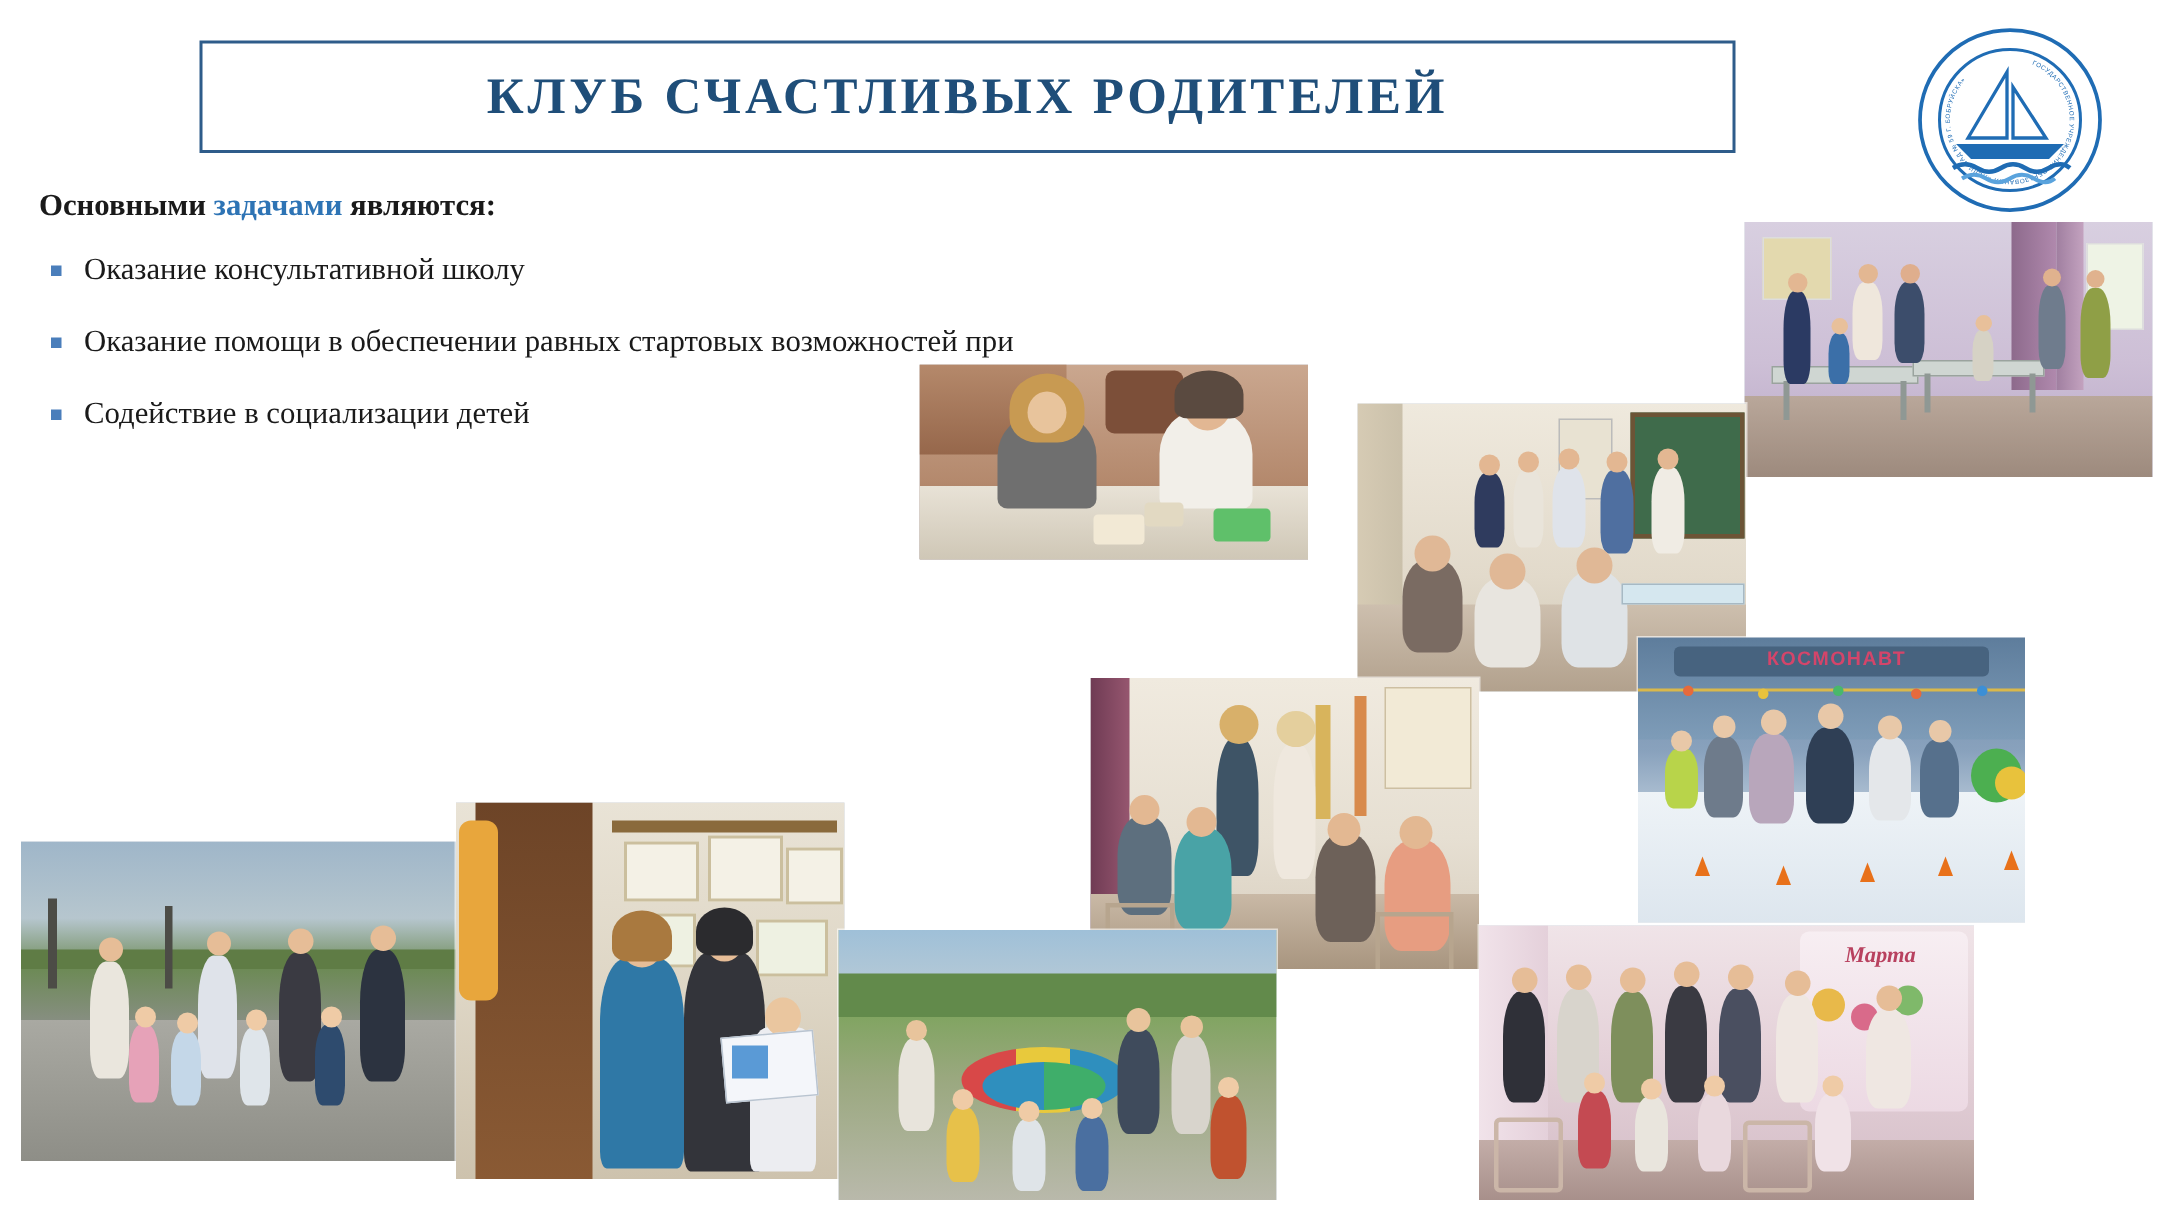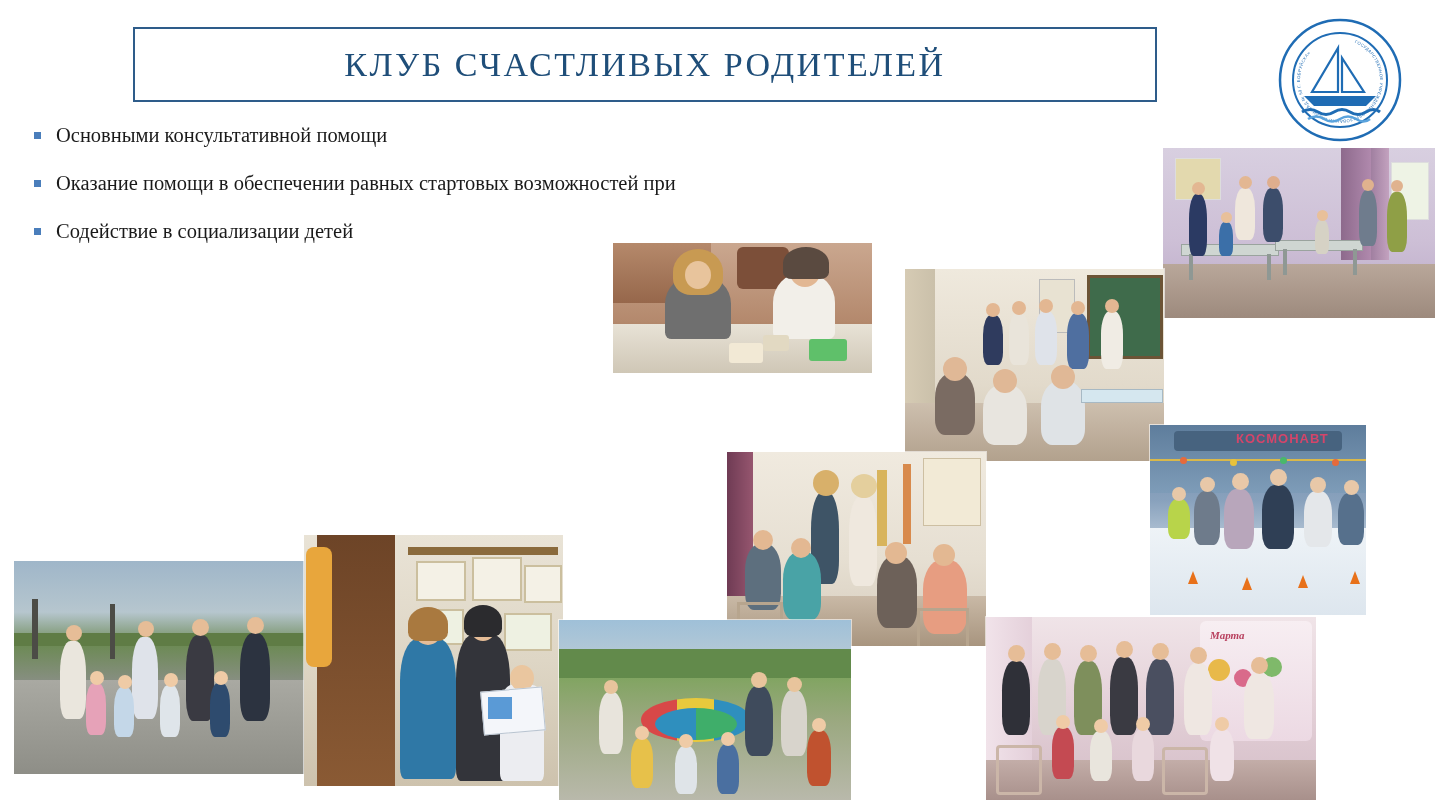--- a/index.html
+++ b/index.html
@@ -24,21 +24,21 @@
     width: 1024px;
     height: 75px;
     border: 2px solid #2e5c8a;
     box-sizing: border-box;
     display: flex;
     align-items: center;
     justify-content: center;
   }
   .title-text {
     font-family: "Liberation Serif", serif;
-    font-weight: normal;
+    font-weight: bold;
     font-size: 34px;
     letter-spacing: 2.5px;
     color: #1f4e79;
     white-space: nowrap;
   }
 
   
   .logo {
     position: absolute;
     left: 1278px;
@@ -135,21 +135,21 @@
   #photo-meeting-room .room-wall { background: linear-gradient(180deg,#efe9dd 0%, #e2dacb 60%, #cfc6b4 100%); }
   #photo-meeting-room .floor { height:30%; background: linear-gradient(180deg,#cdbfae,#b2a18d); }
 
   
   #photo-group-hall { left:727px; top:452px; width:259px; height:194px; }
   #photo-group-hall .room-wall { background: linear-gradient(180deg,#f0eadf 0%, #e6dfd2 55%, #d6ccbc 100%); }
   #photo-group-hall .floor { height:26%; background: linear-gradient(180deg,#c9b9a6,#a8957f); }
   #photo-group-hall .sidecurtain { position:absolute; top:0; bottom:0; width:26px; background:linear-gradient(90deg,#6f3b54,#96566f); }
 
   
-  #photo-winter-outdoor { left:1150px; top:425px; width:216px; height:190px; }
+  #photo-winter-outdoor { left:1092px; top:425px; width:258px; height:190px; }
   #photo-winter-outdoor .room-wall { background: linear-gradient(180deg,#6c87a8 0%, #89a2bd 40%, #c9d6e2 70%, #e9eef3 100%); }
   #photo-winter-outdoor .snow { position:absolute; left:0; right:0; bottom:0; height:46%; background:linear-gradient(180deg,#eef3f7,#dde6ee); }
   #photo-winter-outdoor .cone { position:absolute; width:0; height:0; border-left:5px solid transparent; border-right:5px solid transparent; border-bottom:13px solid #e8711a; }
 
   
   #photo-outdoor-parents { left:14px; top:561px; width:291px; height:213px; }
   #photo-outdoor-parents .room-wall { background: linear-gradient(180deg,#9fb6c9 0%, #b6c6ce 24%, #6d8a56 40%, #8a8f86 58%, #9b9b95 100%); }
   #photo-outdoor-parents .ground { position:absolute; left:0; right:0; bottom:0; height:44%; background:linear-gradient(180deg,#a9a9a2,#8e8e87); }
 
   
@@ -205,23 +205,26 @@
 
     <path d="M26 78 L98 78 L88 88 L36 88 Z" fill="#1f6cb4"></path>
 
     <path d="M24 94 q8,-5 16,0 t16,0 t16,0 t16,0 t14,0" fill="none" stroke="#1f6cb4" stroke-width="3"></path>
     <path d="M30 101 q8,-5 16,0 t16,0 t16,0 t14,0" fill="none" stroke="#5aa3dd" stroke-width="2.6"></path>
   </svg>
 </div>
 
 <div class="body-text">
 
+  <p class="subhead">
+    <span>Основными </span><span class="hl">задачами</span><span> являются:</span>
+  </p>
 
   <ul class="bullets">
-    <li><span>Основными консультативной помощи</span></li>
+    <li><span>Оказание консультативной школу</span></li>
     <li><span>Оказание помощи в обеспечении равных стартовых возможностей при</span></li>
     <li><span>Содействие в социализации детей</span></li>
   </ul>
 </div>
 
 <div class="photo" id="photo-hall-tables">
   <div class="ph-inner">
     <div class="room-wall"></div>
     <div class="curtain" style="left:178px;"></div>
     <div class="curtain" style="left:208px;width:18px;background:linear-gradient(90deg,#a07fa0,#c3a2bf);"></div>
@@ -454,21 +457,21 @@
     <div class="fig" style="left:248px;top:110px;width:24px;height:56px;background:#c0522f;"></div>
     <div class="head" style="left:253px;top:98px;width:14px;height:14px;background:#efcba6;"></div>
   </div>
 </div>
 
 <div class="photo" id="photo-march8-hall">
   <div class="ph-inner">
     <div class="room-wall"></div>
     <div style="position:absolute;left:0;top:0;width:46px;bottom:0;background:linear-gradient(90deg,#f1e3ea,#e4d0da);"></div>
     <div style="position:absolute;left:214px;top:4px;width:112px;height:120px;background:linear-gradient(180deg,#f7eef2,#ecd9e3);border-radius:6px;"></div>
-    <div class="banner-text" style="left:224px;top:12px;font-size:11px;">Марта</div>
+    <div class="banner-text" style="left:244px;top:12px;font-size:15px;">Марта</div>
     <div class="blob" style="left:222px;top:42px;width:22px;height:22px;background:#e8b94a;"></div>
     <div class="blob" style="left:248px;top:52px;width:18px;height:18px;background:#d96a8a;"></div>
     <div class="blob" style="left:276px;top:40px;width:20px;height:20px;background:#7fb96a;"></div>
     <div class="floor"></div>
 
     <div class="fig" style="left:16px;top:44px;width:28px;height:74px;background:#2f3038;"></div>
     <div class="head" style="left:22px;top:28px;width:17px;height:17px;background:#e6bd97;"></div>
     <div class="fig" style="left:52px;top:42px;width:28px;height:76px;background:#d8d4cc;"></div>
     <div class="head" style="left:58px;top:26px;width:17px;height:17px;background:#e6bd97;"></div>
     <div class="fig" style="left:88px;top:44px;width:28px;height:74px;background:#7e8f5c;"></div>

